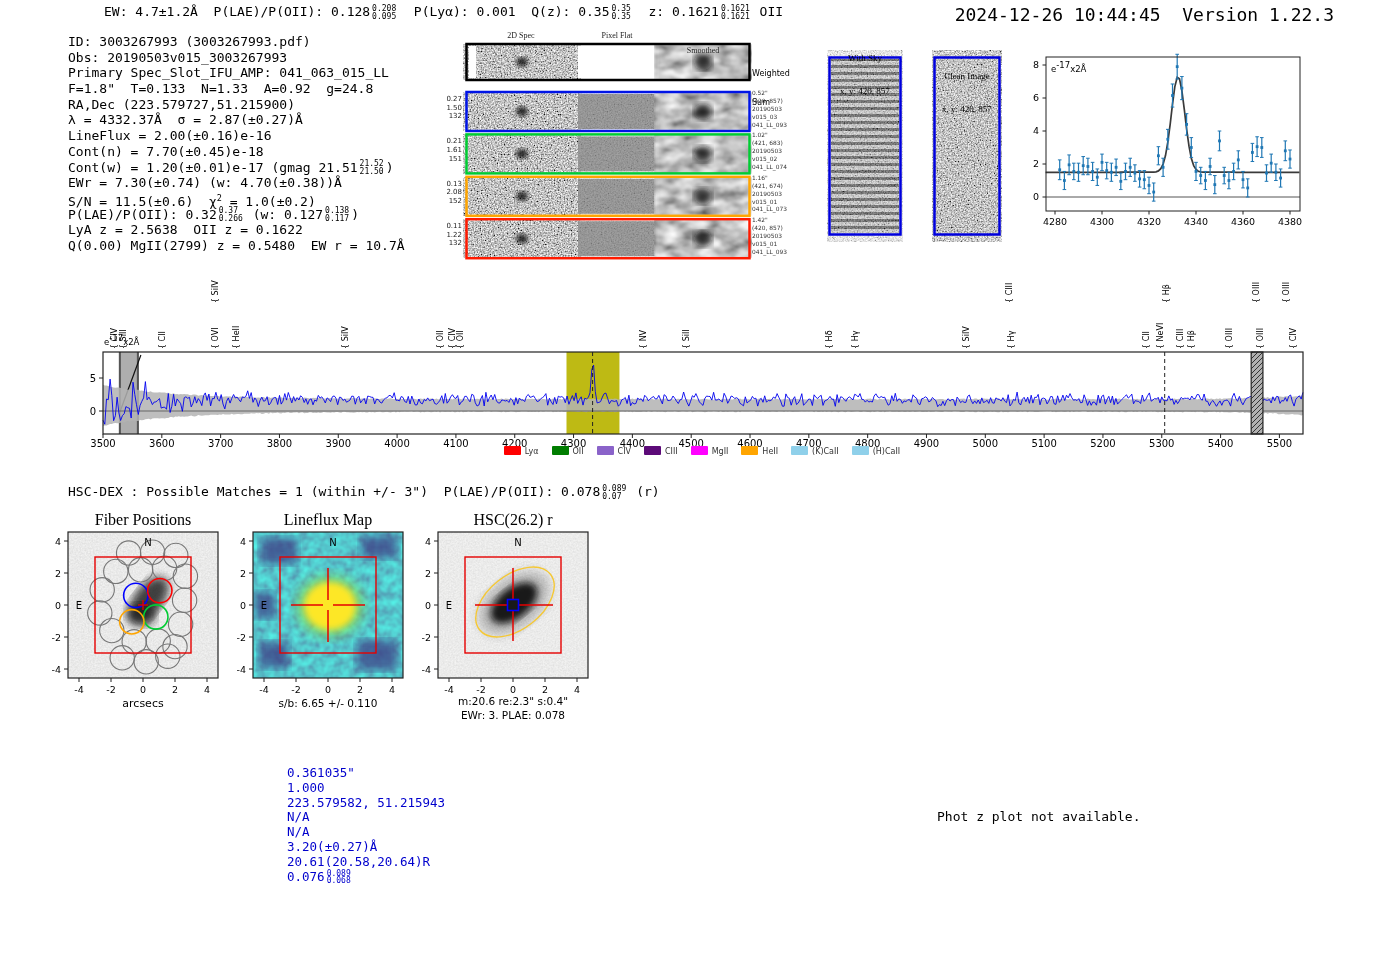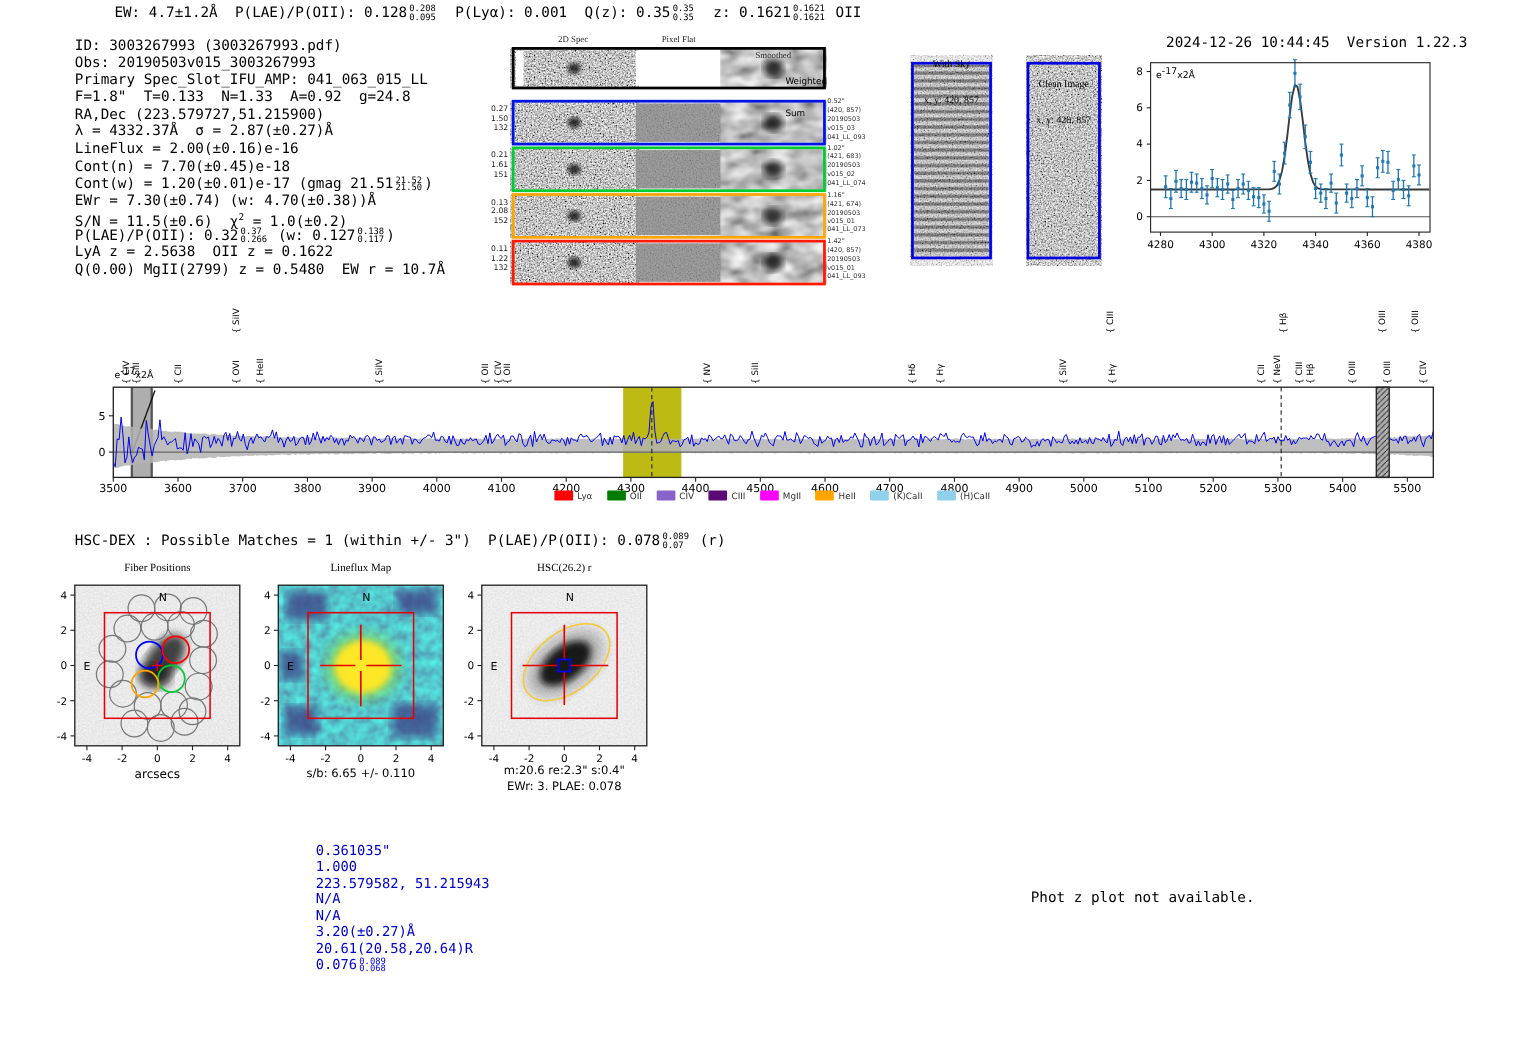--- a/index.html
+++ b/index.html
@@ -6,35 +6,35 @@
   #page{position:relative;width:1400px;height:953px;background:#fff;overflow:hidden;
         font-family:"DejaVu Sans",sans-serif;color:#000;}
   #gfx{position:absolute;left:0;top:0;z-index:0;}
   #gfx text{font-family:"DejaVu Sans",sans-serif;fill:#000;}
   .txt{position:absolute;z-index:2;white-space:pre;}
   .mono{font-family:"DejaVu Sans Mono",monospace;}
   .frac{display:inline-flex;flex-direction:column;vertical-align:middle;
         font-size:8px;line-height:7.6px;margin:0 2px;text-align:left;}
   sup{font-size:8.5px;}
   #header-summary{left:104px;top:4px;font-size:13px;}
-  #stamp{right:66px;top:4px;font-size:13px;margin-top:28px;}
+  #stamp{right:66px;top:4px;font-size:18px;}
   #info-block{left:68px;top:34px;font-size:13px;}
   #info-block .iline{line-height:15.7px;height:15.7px;}
   .panel-title{position:absolute;z-index:2;text-align:center;font-family:Liberation Serif, serif;}
   .s2d-head{font-size:8px;color:#222;}
   .tiny-left{position:absolute;z-index:2;font-size:7px;line-height:8.6px;text-align:right;
              color:#222;font-family:"DejaVu Sans",sans-serif;}
   .tiny-right{position:absolute;z-index:2;font-size:5.9px;line-height:7.9px;color:#333;}
   .sky-title{font-size:9px;line-height:11px;}
   .ann-exp{position:absolute;z-index:2;font-size:8.5px;}
   #hsc-line{left:68px;top:484px;font-size:13px;}
   #legend{position:absolute;z-index:2;left:462px;top:446px;width:480px;display:flex;
           gap:13px;align-items:center;justify-content:center;font-size:8px;color:#333;}
   .leg-sw{display:inline-block;width:17px;height:9px;border-radius:1px;margin-right:4px;vertical-align:-1px;}
-  .cut-title{font-size:10px;}
+  .cut-title{font-size:16px;}
   .cut-sub{position:absolute;z-index:2;font-size:10.5px;text-align:center;}
   #match-labels{left:68px;top:773px;font-size:12.5px;}
   #match-values{left:287px;top:766px;font-size:12.5px;color:#0000cd;}
   .mrow{height:14.8px;line-height:14.8px;}
   #photz-note{left:937px;top:809px;font-size:13px;}
 </style>
 </head>
 <body>
 
 <div id="page">
@@ -598,21 +598,21 @@
     </svg>
 
   <div class="txt mono" id="header-summary">EW: 4.7±1.2Å  P(LAE)/P(OII): 0.128<span class="frac"><span>0.208</span><span>0.095</span></span>  P(Lyα): 0.001  Q(z): 0.35<span class="frac"><span>0.35</span><span>0.35</span></span>  z: 0.1621<span class="frac"><span>0.1621</span><span>0.1621</span></span> OII</div>
   <div class="txt mono" id="stamp"><span>2024-12-26 10:44:45</span><span>  </span><span>Version 1.22.3</span></div>
 
   <div class="txt mono" id="info-block"><div class="iline">ID: 3003267993 (3003267993.pdf)</div><div class="iline">Obs: 20190503v015_3003267993</div><div class="iline">Primary Spec_Slot_IFU_AMP: 041_063_015_LL</div><div class="iline">F=1.8"  T=0.133  N=1.33  A=0.92  g=24.8</div><div class="iline">RA,Dec (223.579727,51.215900)</div><div class="iline">λ = 4332.37Å  σ = 2.87(±0.27)Å</div><div class="iline">LineFlux = 2.00(±0.16)e-16</div><div class="iline">Cont(n) = 7.70(±0.45)e-18</div><div class="iline">Cont(w) = 1.20(±0.01)e-17 (gmag 21.51<span class="frac"><span>21.52</span><span>21.50</span></span>)</div><div class="iline">EWr = 7.30(±0.74) (w: 4.70(±0.38))Å</div><div class="iline">S/N = 11.5(±0.6)  χ<sup>2</sup> = 1.0(±0.2)</div><div class="iline">P(LAE)/P(OII): 0.32<span class="frac"><span>0.37</span><span>0.266</span></span> (w: 0.127<span class="frac"><span>0.138</span><span>0.117</span></span>)</div><div class="iline">LyA z = 2.5638  OII z = 0.1622</div><div class="iline">Q(0.00) MgII(2799) z = 0.5480  EW r = 10.7Å</div></div>
 
   <div class="panel-title s2d-head txt" style="left:466px;top:31px;width:110px;">2D Spec</div>
   <div class="panel-title s2d-head txt" style="left:577px;top:31px;width:80px;">Pixel Flat</div>
   <div class="panel-title s2d-head txt" style="left:657px;top:46px;width:92px;">Smoothed</div>
-  <div class="txt" style="left:714px;top:50px;font-size:8px;line-height:9.5px;">
+  <div class="txt" style="left:752px;top:50px;font-size:8px;line-height:9.5px;">
     <div>Weighted</div>
     <div>Sum</div>
   </div>
 
   <div class="panel-title sky-title txt" style="left:824px;top:31px;width:82px;">
     <div>With Sky</div>
     <div>x, y: 420, 857</div>
   </div>
   <div class="panel-title sky-title txt" style="left:922px;top:49px;width:90px;">
     <div>Clean Image</div>

